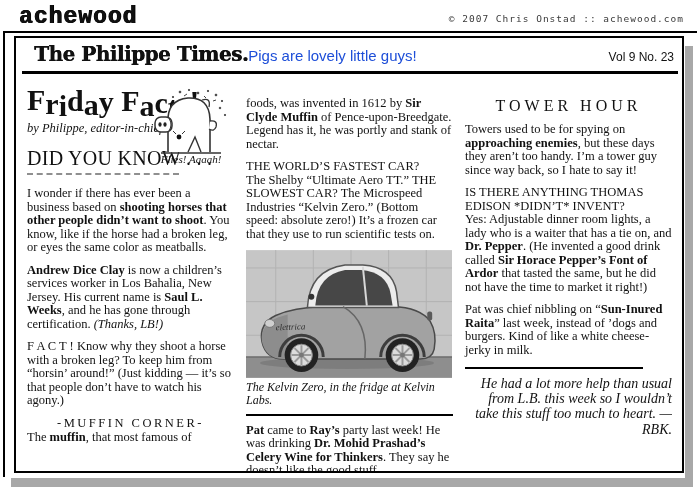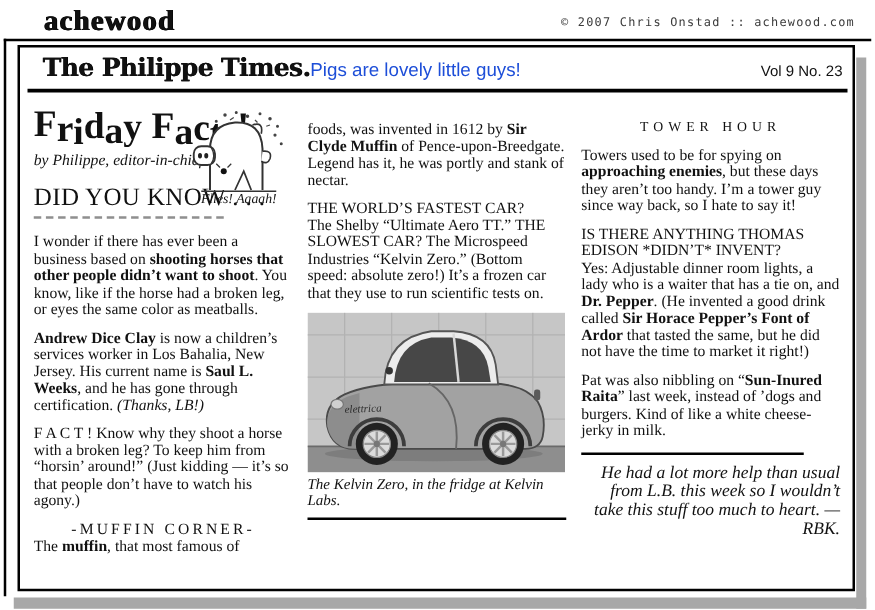--- a/index.html
+++ b/index.html
@@ -3,22 +3,22 @@
 <meta charset="utf-8">
 <style>
   html,body{margin:0;padding:0;}
   body{
     width:700px;height:488px;position:relative;background:#ffffff;
     font-family:"Liberation Serif", serif;color:#111;overflow:hidden;
   }
   
   .site-header{position:absolute;left:0;top:0;width:700px;height:34px;}
   .logo{
-    position:absolute;left:35px;top:4px;
-    font-family:Liberation Serif, serif;font-weight:900;font-size:23px;letter-spacing:1px;
+    position:absolute;left:19px;top:4px;
+    font-family:Liberation Mono, monospace;font-weight:900;font-size:23px;letter-spacing:1px;
     text-shadow:0.6px 0 0 #000, -0.3px 0 0 #000;
   }
   .copyright{
     position:absolute;right:16px;top:13px;
     font-family:"DejaVu Sans Mono", monospace;font-size:9.5px;letter-spacing:1px;color:#3a3a3a;
   }
   
   .panel-backline{
     position:absolute;left:3px;top:31px;width:692px;height:444px;
     border-left:2px solid #000;border-top:2px solid #000;
@@ -47,21 +47,21 @@
   .byline{font-style:italic;font-size:12.5px;margin-top:6px;white-space:nowrap;}
   .dyk{font-size:20px;letter-spacing:0.3px;margin-top:12px;}
   .dash-line{width:152px;border-bottom:2px dashed #8f8f8f;margin:4px 0 12px 0;}
   .pig-fig{position:absolute;right:4px;top:8px;width:78px;margin:0;text-align:center;}
   .pig-fig figcaption{font-style:italic;font-size:11px;margin-top:-2px;white-space:nowrap;}
   .muffin-heading{text-align:center;letter-spacing:2.5px;font-size:12.5px;margin:4px 0 1px 0;}
   .col-mid .first{margin-top:17px;}
   .car-fig{margin:4px 0 0 0;}
   .car-fig figcaption{font-style:italic;font-size:12px;margin-top:3px;}
   .mid-rule{border:none;border-top:2px solid #000;margin:7px 0 8px 0;}
-  .col-right .tower-heading{text-align:center;letter-spacing:4px;font-size:11px;margin:17px 0 9px 0;}
+  .col-right .tower-heading{text-align:center;letter-spacing:4px;font-size:16px;margin:17px 0 9px 0;}
   .note-rule{width:178px;border-top:2px solid #000;margin:10px 0 7px 0;}
   .editor-note{font-style:italic;font-size:14px;text-align:right;}
   svg{display:block;}
 </style>
 </head>
 <body>
 
 <div class="site-header">
   <div class="logo">achewood</div>
   <div class="copyright">© 2007 Chris Onstad :: achewood.com</div>
@@ -161,25 +161,26 @@
             <circle cx="158" cy="106" r="2.5" fill="#777"></circle>
           </g>
           <ellipse cx="24" cy="74" rx="5" ry="4" fill="#cfcfcf" stroke="#777"></ellipse>
           <rect x="183" y="62" width="5" height="9" rx="2" fill="#5a5a5a"></rect>
           <text x="30" y="81" font-size="9" font-style="italic" font-family="Liberation Serif, serif" fill="#2e2e2e" transform="rotate(-2 30 81)">elettrica</text>
         </svg>
         <figcaption>The Kelvin Zero, in the fridge at Kelvin Labs.</figcaption>
       </figure>
 
       <hr class="mid-rule">
+      <p><span style="font-weight: bold;">Pat</span><span> came to </span><span style="font-weight: bold;">Ray’s</span><span> party last week! He was drinking </span><span style="font-weight: bold;">Dr. Mohid Prashad’s Celery Wine for Thinkers</span><span>. They say he doesn’t like the good stuff.</span></p>
     </div>
 
     <div class="col col-right">
       <div class="tower-heading">TOWER HOUR</div>
       <p><span>Towers used to be for spying on </span><span style="font-weight: bold;">approaching enemies</span><span>, but these days they aren’t too handy. I’m a tower guy since way back, so I hate to say it!</span></p>
       <p><span>IS THERE ANYTHING THOMAS EDISON *DIDN’T* INVENT?</span><br><span>Yes: Adjustable dinner room lights, a lady who is a waiter that has a tie on, and </span><span style="font-weight: bold;">Dr. Pepper</span><span>. (He invented a good drink called </span><span style="font-weight: bold;">Sir Horace Pepper’s Font of Ardor</span><span> that tasted the same, but he did not have the time to market it right!)</span></p>
-      <p><span>Pat was also nibbling on “</span><span style="font-weight: bold;">Sun-Inured Raita</span><span>” last week, instead of ’dogs and burgers. Kind of like a white cheese-jerky in milk.</span></p>
+      <p><span>Pat was chief nibbling on “</span><span style="font-weight: bold;">Sun-Inured Raita</span><span>” last week, instead of ’dogs and burgers. Kind of like a white cheese-jerky in milk.</span></p>
       <div class="note-rule"></div>
       <p class="editor-note">He had a lot more help than usual from L.B. this week so I wouldn’t take this stuff too much to heart. —RBK.</p>
     </div>
 
   </div>
 </div>
 
 </body></html>

